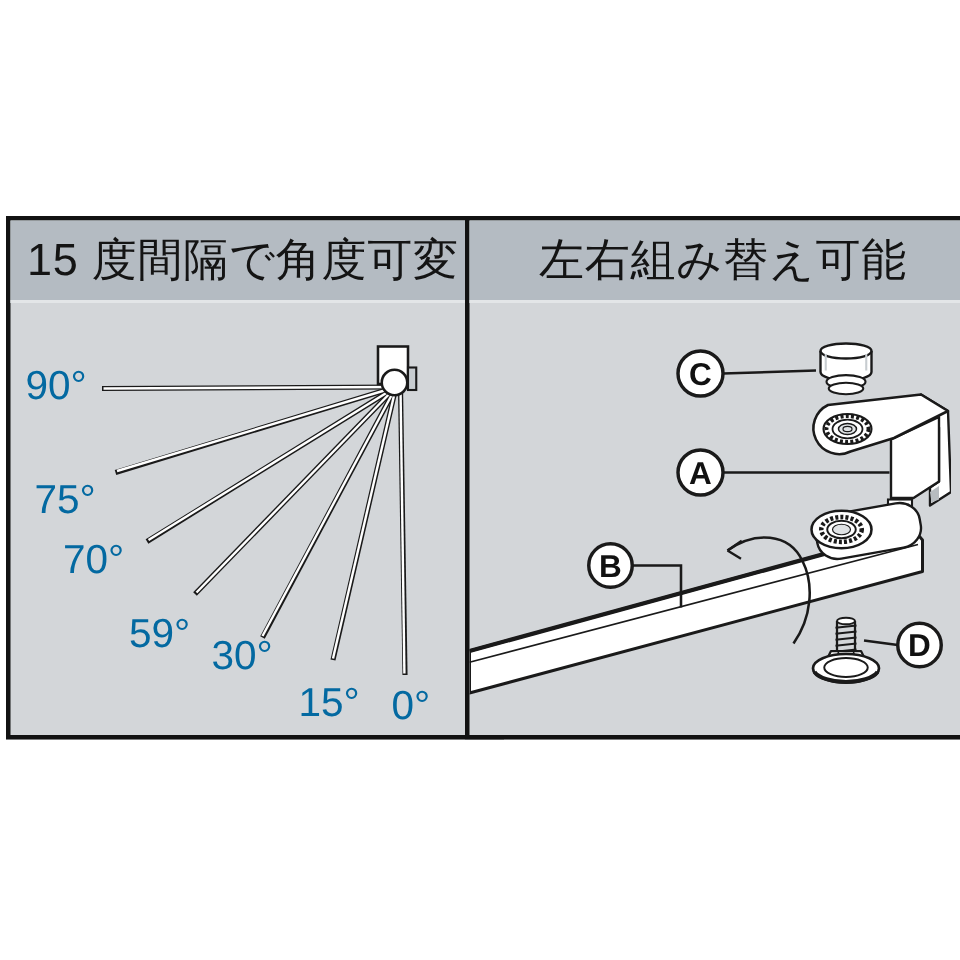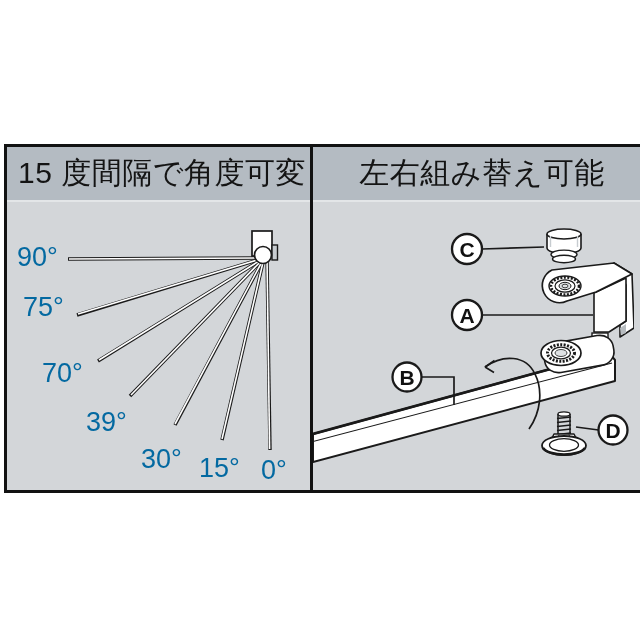--- a/index.html
+++ b/index.html
@@ -48,24 +48,24 @@
           <line x1="260" y1="56" x2="262.6" y2="247"></line>
         </g>
 
         <g>
           <rect x="245" y="29" width="20" height="25" fill="#ffffff" stroke="#1a1a1a" stroke-width="1.7"></rect>
           <rect x="265" y="43" width="5.5" height="15" fill="#c7ccd0" stroke="#1a1a1a" stroke-width="1.4"></rect>
           <circle cx="256" cy="53" r="8.5" fill="#ffffff" stroke="#1a1a1a" stroke-width="1.7"></circle>
         </g>
       </svg>
       <span class="angle-label" style="left:10px;top:42px">90°</span>
-      <span class="angle-label" style="left:16px;top:92px">75°</span>
+      <span class="angle-label" style="left:16px;top:118px">75°</span>
       <span class="angle-label" style="left:35px;top:158px">70°</span>
-      <span class="angle-label" style="left:79px;top:207px">39°</span>
-      <span class="angle-label" style="left:134px;top:244px">30°</span>
+      <span class="angle-label" style="left:79px;top:207px">59°</span>
+      <span class="angle-label" style="left:134px;top:222px">30°</span>
       <span class="angle-label" style="left:192px;top:253px">15°</span>
       <span class="angle-label" style="left:254px;top:255px">0°</span>
     </div>
   </section>
 
   <section class="panel panel-right">
     <header class="panel-header">
       <span>左右組み替え可能</span>
     </header>
     <div class="panel-body">

